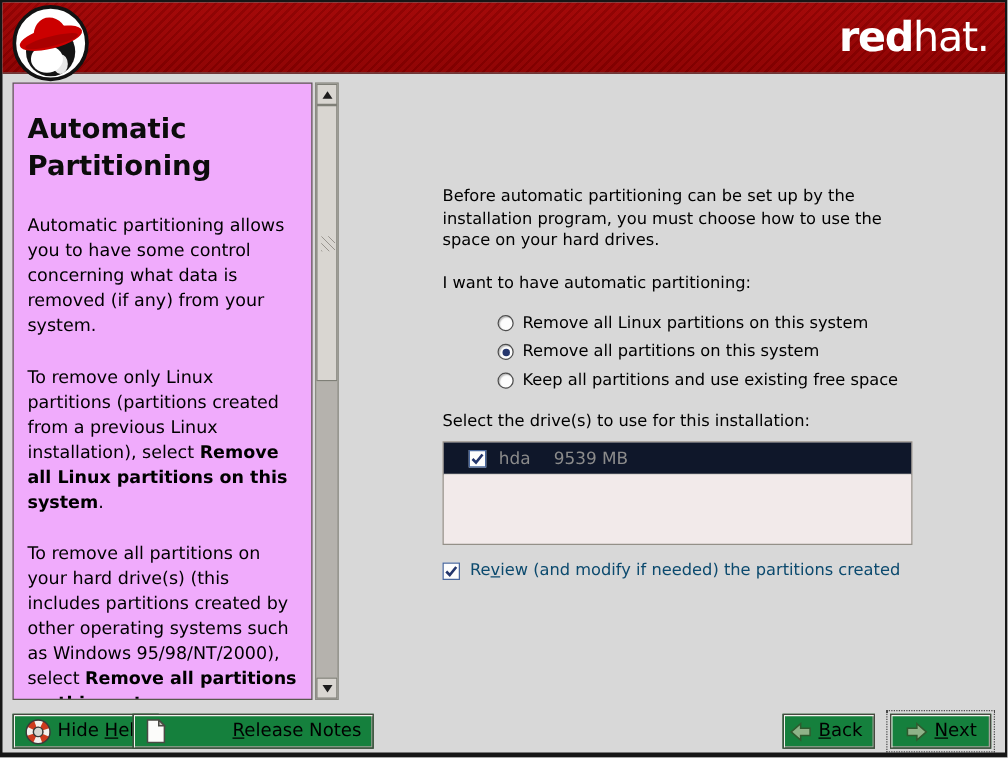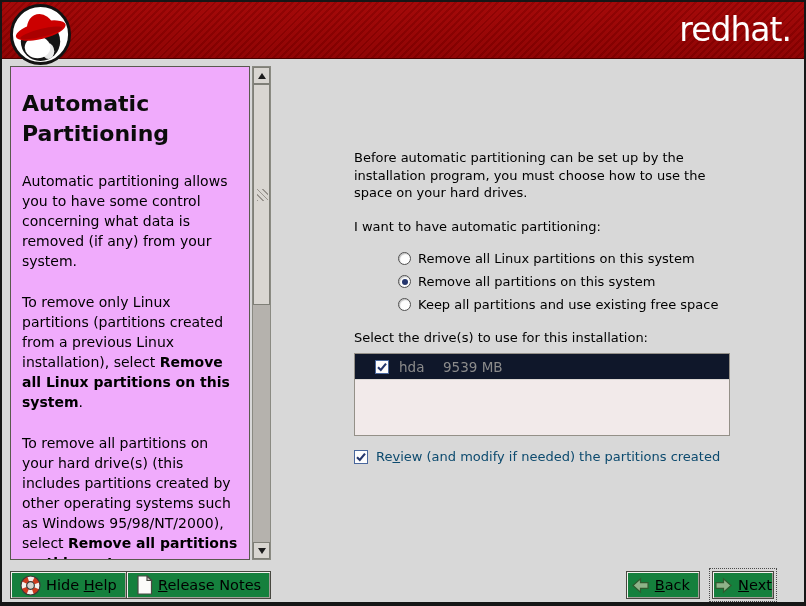--- a/index.html
+++ b/index.html
@@ -8,21 +8,21 @@
   #window { position:absolute; inset:0; border:2px solid #161616; border-bottom-width:4px; background:#d8d8d8; }
 
   
   .header { position:absolute; left:0; top:0; right:0; height:57px;
     background:
       repeating-linear-gradient(135deg, rgba(0,0,0,0.10) 0 2px, rgba(255,255,255,0.02) 2px 5px),
       linear-gradient(#a30505, #8e0000);
     border-bottom:1px solid #4a0000; }
   .logo { position:absolute; left:7px; top:1px; width:63px; height:63px; z-index:6; }
   .brand { position:absolute; right:13px; top:9px; color:#fff; font-size:33px; letter-spacing:-1px; line-height:38px; }
-  .brand .bold { font-weight:normal; }
+  .brand .bold { font-weight:bold; }
 
   
   .help-panel { position:absolute; left:8px; top:64px; width:240px; height:494px;
     background:#f0abfc; border:1px solid #59594f; padding:12px 8px 0 11px; overflow:hidden; color:#000; }
   .help-title { font-size:22px; font-weight:bold; line-height:30px; margin:10px 0 22px; color:#0c0c0c; }
   .help-panel p { font-size:14px; line-height:20px; margin-bottom:21px; }
   .help-panel p b { font-weight:bold; }
 
   
   .scrollbar { position:absolute; left:250px; top:64px; width:19px; height:494px;
@@ -61,24 +61,24 @@
   .review .checkbox { margin-right:8px; }
   .u { text-decoration:underline; }
   .ws { white-space:pre; }
 
   
   .btn { position:absolute; height:28px; background:#15803d; border:1px solid #47473f;
     display:inline-flex; align-items:center; justify-content:center; padding:0 9px; font-size:14.5px; color:#000;
     box-shadow:inset 1px 1px 0 #f4f2ef, inset -1px -1px 0 #a3a099; cursor:default; }
   .btn svg { margin-right:5px; flex:0 0 auto; }
   #btn-hide-help { left:8px; top:569px; }
-  #btn-release-notes { left:124px; top:569px; }
+  #btn-release-notes { left:104px; top:569px;gap:48px; }
   #btn-back { left:624px; top:569px; width:74px;justify-content:flex-end; }
   .next-focus { position:absolute; left:707px; top:566px; border:1px dotted #4a4a4a; padding:2px; }
-  #btn-next { position:static; width:62px; }
+  #btn-next { position:static; width:81px; }
 </style>
 </head>
 <body>
 
 <div id="window">
 
   <div class="header">
     <div class="brand"><span class="bold">red</span><span>hat.</span></div>
   </div>
   <svg class="logo" viewBox="0 0 64 64">

